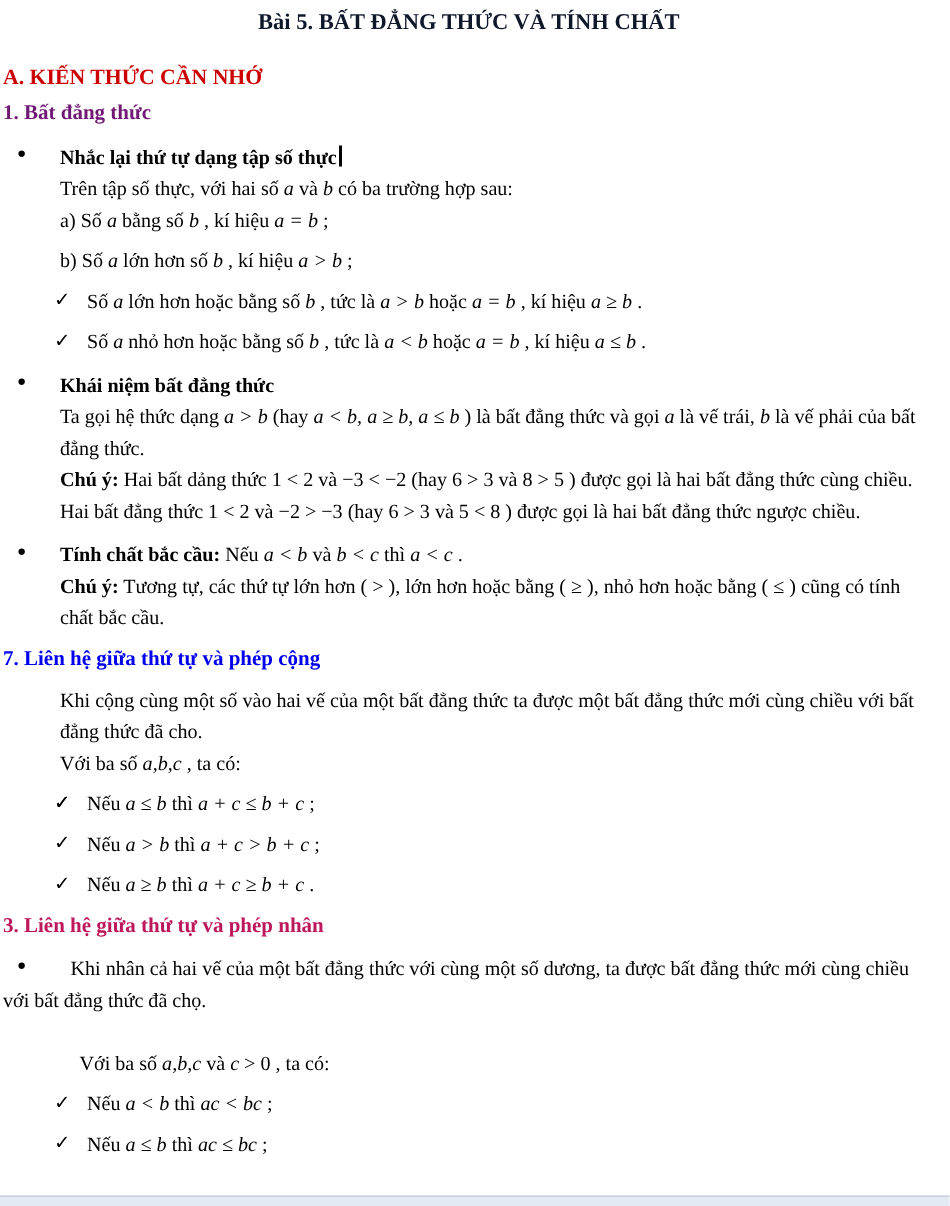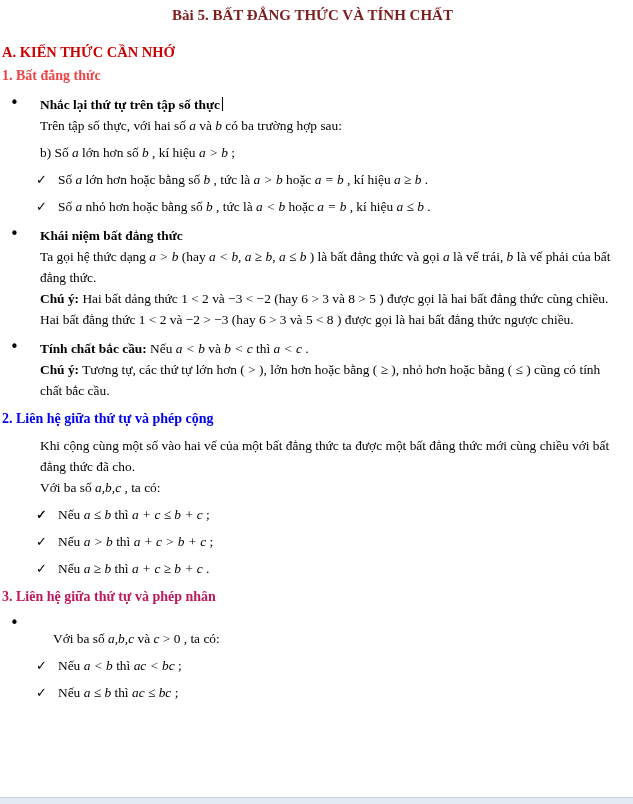--- a/index.html
+++ b/index.html
@@ -32,31 +32,32 @@
   .s3para { position: relative; margin-top: 7px; text-indent: 45px; }
   .s3para .s3dot { position: absolute; left: 8px; top: -1px; text-indent: 0; font-size: 15px; font-family: "DejaVu Sans", sans-serif; }
   .with3b { padding-left: 51px; margin-top: 21px; }
   .bottom-bar { position: absolute; left: 0; right: 0; bottom: 0; height: 7px; border-top: 1px solid #c9d0da; }
 </style>
 </head>
 <body>
 
 <div class="doc">
 
-  <div class="title" style="color: #7f1d1d;">Bài 5. BẤT ĐẲNG THỨC VÀ TÍNH CHẤT</div>
+  <div class="title" style="color: #0f172a;">Bài 5. BẤT ĐẲNG THỨC VÀ TÍNH CHẤT</div>
 
   <div class="h-red" style="color: rgb(204, 0, 0);">A. KIẾN THỨC CẦN NHỚ</div>
 
-  <div class="h-blue" style="color: #ef4444;">1. Bất đẳng thức</div>
+  <div class="h-blue" style="color: #701a75;">1. Bất đẳng thức</div>
 
   <div class="bullet-row ind">
     <span class="dot">•</span>
-    <span class="b-head">Nhắc lại thứ tự trên tập số thực</span><span class="cursor"></span>
+    <span class="b-head">Nhắc lại thứ tự dạng tập số thực</span><span class="cursor"></span>
   </div>
   <div class="ind"><span>Trên tập số thực, với hai số </span><span class="seg-i">a</span><span> và </span><span class="seg-i">b</span><span> có ba trường hợp sau:</span></div>
+  <div class="ind"><span>a) Số </span><span class="seg-i">a</span><span> bằng số </span><span class="seg-i">b</span><span> , kí hiệu </span><span class="seg-i">a = b</span><span> ;</span></div>
   <div class="ind sp6"><span>b) Số </span><span class="seg-i">a</span><span> lớn hơn số </span><span class="seg-i">b</span><span> , kí hiệu </span><span class="seg-i">a &gt; b</span><span> ;</span></div>
 
   <div class="chk">
     <span class="ck">✓</span>
     <span><span>Số </span><span class="seg-i">a</span><span> lớn hơn hoặc bằng số </span><span class="seg-i">b</span><span> , tức là </span><span class="seg-i">a &gt; b</span><span> hoặc </span><span class="seg-i">a = b</span><span> , kí hiệu </span><span class="seg-i">a ≥ b</span><span> .</span></span>
   </div>
   <div class="chk">
     <span class="ck">✓</span>
     <span><span>Số </span><span class="seg-i">a</span><span> nhỏ hơn hoặc bằng số </span><span class="seg-i">b</span><span> , tức là </span><span class="seg-i">a &lt; b</span><span> hoặc </span><span class="seg-i">a = b</span><span> , kí hiệu </span><span class="seg-i">a ≤ b</span><span> .</span></span>
   </div>
@@ -67,21 +68,21 @@
   </div>
   <div class="ind"><span>Ta gọi hệ thức dạng </span><span class="seg-i">a &gt; b</span><span> (hay </span><span class="seg-i">a &lt; b, a ≥ b, a ≤ b</span><span> ) là bất đẳng thức và gọi </span><span class="seg-i">a</span><span> là vế trái, </span><span class="seg-i">b</span><span> là vế phải của bất đẳng thức.</span></div>
   <div class="ind"><span class="seg-b">Chú ý:</span><span> Hai bất dảng thức 1 &lt; 2 và −3 &lt; −2 (hay 6 &gt; 3 và 8 &gt; 5 ) được gọi là hai bất đẳng thức cùng chiều. Hai bất đẳng thức 1 &lt; 2 và −2 &gt; −3 (hay 6 &gt; 3 và 5 &lt; 8 ) được gọi là hai bất đẳng thức ngược chiều.</span></div>
 
   <div class="bullet-row ind">
     <span class="dot">•</span>
     <span><span class="seg-b">Tính chất bắc cầu:</span><span> Nếu </span><span class="seg-i">a &lt; b</span><span> và </span><span class="seg-i">b &lt; c</span><span> thì </span><span class="seg-i">a &lt; c</span><span> .</span></span>
   </div>
   <div class="ind"><span class="seg-b">Chú ý:</span><span> Tương tự, các thứ tự lớn hơn ( &gt; ), lớn hơn hoặc bằng ( ≥ ), nhỏ hơn hoặc bằng ( ≤ ) cũng có tính chất bắc cầu.</span></div>
 
-  <div class="h-blue sp8" style="color: rgb(0, 0, 238);">2. Liên hệ giữa thứ tự và phép cộng</div>
+  <div class="h-blue sp8" style="color: rgb(0, 0, 238);">7. Liên hệ giữa thứ tự và phép cộng</div>
 
   <div class="ind sp6">Khi cộng cùng một số vào hai vế của một bất đẳng thức ta được một bất đẳng thức mới cùng chiều với bất đẳng thức đã cho.</div>
   <div class="ind"><span>Với ba số </span><span class="seg-i">a,b,c</span><span> , ta có:</span></div>
 
   <div class="chk">
     <span class="ck">✓</span>
   </div>
   <div class="chk">
     <span class="ck">✓</span>
     <span><span>Nếu </span><span class="seg-i">a ≤ b</span><span> thì </span><span class="seg-i">a + c ≤ b + c</span><span> ;</span></span>
@@ -92,20 +93,21 @@
   </div>
   <div class="chk">
     <span class="ck">✓</span>
     <span><span>Nếu </span><span class="seg-i">a ≥ b</span><span> thì </span><span class="seg-i">a + c ≥ b + c</span><span> .</span></span>
   </div>
 
   <div class="h-blue sp8" style="color: #be185d;">3. Liên hệ giữa thứ tự và phép nhân</div>
 
   <div class="s3para">
     <span class="s3dot">•</span>
+    <span>Khi nhân cả hai vế của một bất đẳng thức với cùng một số dương, ta được bất đẳng thức mới cùng chiều với bất đẳng thức đã chọ.</span>
   </div>
   <div class="with3b"><span>Với ba số </span><span class="seg-i">a,b,c</span><span> và </span><span class="seg-i">c</span><span> &gt; 0 , ta có:</span></div>
 
   <div class="chk">
     <span class="ck">✓</span>
     <span><span>Nếu </span><span class="seg-i">a &lt; b</span><span> thì </span><span class="seg-i">ac &lt; bc</span><span> ;</span></span>
   </div>
   <div class="chk">
     <span class="ck">✓</span>
     <span><span>Nếu </span><span class="seg-i">a ≤ b</span><span> thì </span><span class="seg-i">ac ≤ bc</span><span> ;</span></span>

